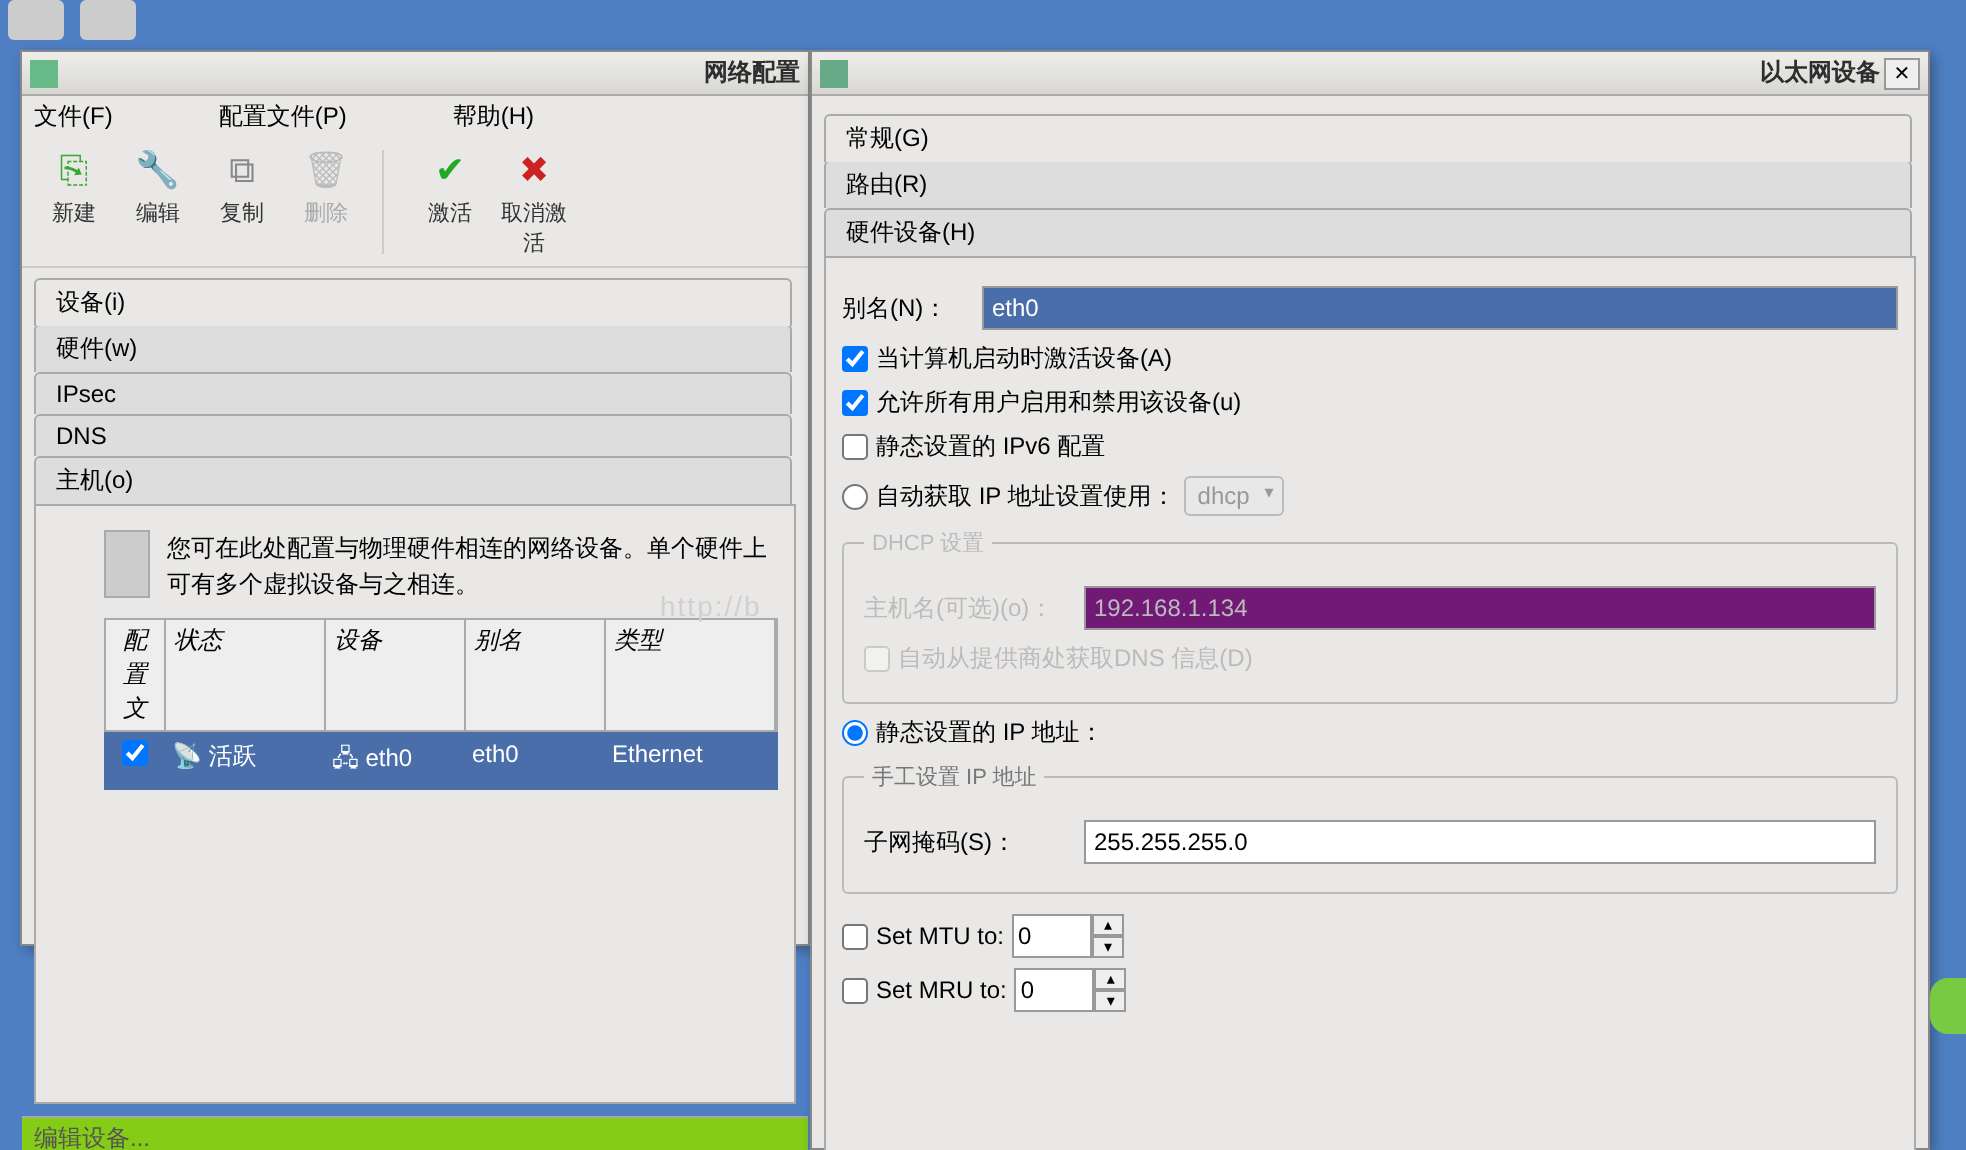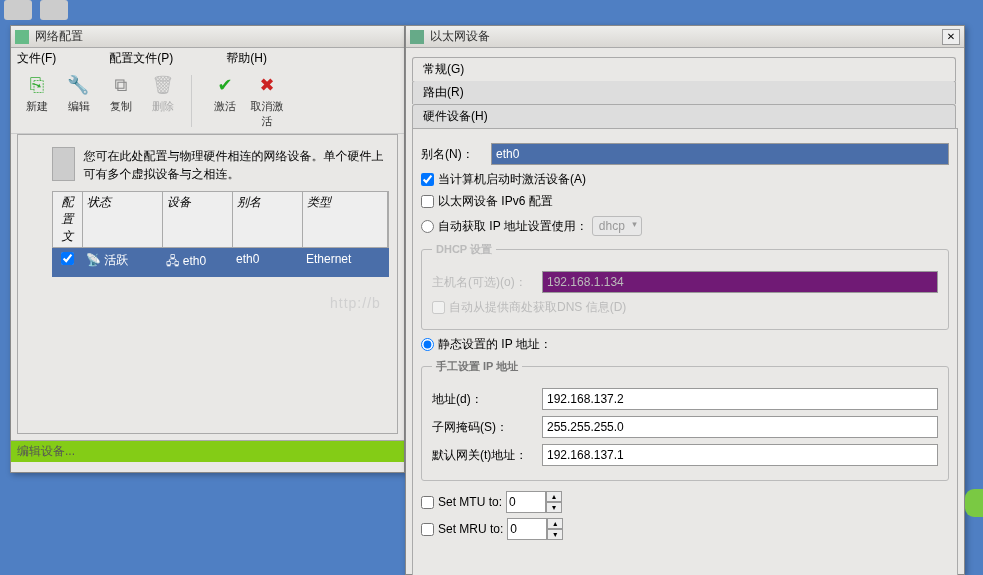--- a/index.html
+++ b/index.html
@@ -3,21 +3,21 @@
 <meta charset="utf-8">
 <style>
 * { box-sizing: border-box; margin: 0; padding: 0; font-family: sans-serif; font-size: 12px; }
 body { background: #4f7fc3; width: 983px; height: 575px; position: relative; overflow: hidden; }
 .desktop-icons { position: absolute; top: 0; left: 0; display: flex; gap: 8px; padding: 0 4px; }
 .desk-icon { width: 28px; height: 20px; background: #ccc; border-radius: 3px; }
 
 .window { position: absolute; background: #e9e8e6; border: 1px solid #888; box-shadow: 2px 2px 6px rgba(0,0,0,.3); }
 .titlebar { background: linear-gradient(#eeeeec,#d9d7d3); height: 22px; display: flex; align-items: center; padding: 0 4px; border-bottom: 1px solid #aaa; }
 .titlebar .ticon { width: 14px; height: 14px; margin-right: 6px; }
-.titlebar .title { flex: 1; text-align: left; font-weight: normal; color: #2e2e2e; }
+.titlebar .title { flex: 1; text-align: right; font-weight: bold; color: #2e2e2e; }
 .titlebar .wbtn { width: 18px; height: 16px; border: 1px solid #999; background: #eee; margin-left: 2px; display: flex; align-items: center; justify-content: center; font-size: 10px; }
 
 .menubar { display: flex; padding: 2px 6px; background: #e9e8e6; gap: 41px; }
 .menubar span { margin-right: 12px; cursor: default; }
 
 .toolbar { display: flex; padding: 4px 6px; gap: 2px; border-bottom: 1px solid #ccc; }
 .tbitem { width: 40px; text-align: center; }
 .tbitem .ico { width: 24px; height: 24px; margin: 0 auto 2px; display: flex; align-items: center; justify-content: center; font-size: 18px; }
 .tbitem .lbl { font-size: 11px; color: #333; }
 .tbitem.disabled .lbl { color: #aaa; }
@@ -44,21 +44,21 @@
 
 .formrow { display: flex; align-items: center; margin: 6px 0; }
 .formrow label.l { width: 110px; }
 .formrow input[type=text] { flex: 1; border: 1px solid #999; padding: 2px 4px; height: 22px; background: #fff; }
 .formrow input[type=text].sel { background: #4a6ea9; color: #fff; }
 .formrow input[type=text]:disabled { background: #701a75; color: #999; }
 .chk { display: flex; align-items: center; margin: 5px 0; gap: 4px; }
 .chk input { margin: 0; }
 .rad { display: flex; align-items: center; margin: 6px 0; gap: 4px; }
 fieldset { border: 1px solid #bbb; border-radius: 3px; padding: 8px 10px; margin: 6px 0; }
-fieldset legend { color: #777; padding: 0 4px; font-size: 11px; font-weight: bold; }
+fieldset legend { color: #777; padding: 0 4px; font-size: 11px; }
 fieldset.disabled legend,.dhcpsec label,.dhcpsec input,.dhcpsec .chk { color: #bbb !important; }
 .combo { border: 1px solid #bbb; background: #e8e8e8; padding: 2px 16px 2px 6px; color: #999; position: relative; border-radius: 3px; }
 .combo::after { content: "▾"; position: absolute; right: 4px; font-size: 9px; }
 .spin { display:inline-flex; }
 .spin input { width: 40px; border: 1px solid #999; padding: 2px; height: 22px; }
 .spin .sbtns { display:flex; flex-direction:column; }
 .spin .sbtns div { width:16px; height:11px; border:1px solid #999; background:#eee; font-size:8px; text-align:center; line-height:9px; }
 .watermark { position:absolute; left:330px; top:295px; color:#d0d0d0; font-size:14px; letter-spacing:1px; pointer-events:none;text-align:right; }
 .green-dot { position:absolute; right:0; bottom:58px; width:18px; height:28px; background:#7ac943; border-radius:9px 0 0 9px; }
 </style>
@@ -102,20 +102,27 @@
     <div class="vsep"></div>
     <div class="tbitem">
         <div class="ico" style="color:#2a2">✔</div>
         <div class="lbl">激活</div>
       </div>
     <div class="tbitem">
         <div class="ico" style="color:#c22">✖</div>
         <div class="lbl">取消激活</div>
       </div>
   </div>
+  <div class="tabs">
+    <div class="tab active"><span>设备(i)</span></div>
+    <div class="tab"><span>硬件(w)</span></div>
+    <div class="tab"><span>IPsec</span></div>
+    <div class="tab"><span>DNS</span></div>
+    <div class="tab"><span>主机(o)</span></div>
+  </div>
   <div class="panel" style="height:300px;padding-left:34px;">
     <div class="infobox">
       <div class="iimg"></div>
       <div style="line-height:1.5">您可在此处配置与物理硬件相连的网络设备。单个硬件上可有多个虚拟设备与之相连。</div>
     </div>
     <div class="tablehead">
       <div class="c0">配置文</div>
       <div class="c1">状态</div>
       <div class="c2">设备</div>
       <div class="c3">别名</div>
@@ -148,22 +155,26 @@
   <div class="panel" style="height:490px;">
     <div class="formrow">
       <label class="l" style="width:70px">别名(N)：</label>
       <input type="text" class="sel" value="eth0" style="">
     </div>
     <div class="chk">
         <input type="checkbox" checked="" style="">
         <span>当计算机启动时激活设备(A)</span>
       </div>
     <div class="chk">
+        <input type="checkbox" checked="" style="">
+        <span>允许所有用户启用和禁用该设备(u)</span>
+      </div>
+    <div class="chk">
         <input type="checkbox" style="">
-        <span>以太网设备 IPv6 配置</span>
+        <span>静态设置的 IPv6 配置</span>
       </div>
 
     <div class="rad">
         <input type="radio" name="ipmode" style="">
         <span>自动获取 IP 地址设置使用：</span>
       <span class="combo">dhcp</span>
     </div>
     <fieldset class="disabled dhcpsec">
       <legend>DHCP 设置</legend>
       <div class="formrow">
@@ -176,30 +187,22 @@
         </div>
     </fieldset>
 
     <div class="rad">
         <input type="radio" name="ipmode" checked="" style="">
         <span>静态设置的 IP 地址：</span>
       </div>
     <fieldset>
       <legend>手工设置 IP 地址</legend>
       <div class="formrow">
-          <label class="l">地址(d)：</label>
-        <input type="text" value="192.168.137.2" style="">
-        </div>
-      <div class="formrow">
           <label class="l">子网掩码(S)：</label>
         <input type="text" value="255.255.255.0" style="">
-        </div>
-      <div class="formrow">
-          <label class="l">默认网关(t)地址：</label>
-        <input type="text" value="192.168.137.1" style="">
         </div>
     </fieldset>
 
     <div class="chk" style="margin-top:10px">
         <input type="checkbox" style="">
         <span>Set MTU to:</span>
       <span class="spin">
           <input type="text" value="0" style="">
           <span class="sbtns">
             <div>▴</div>

